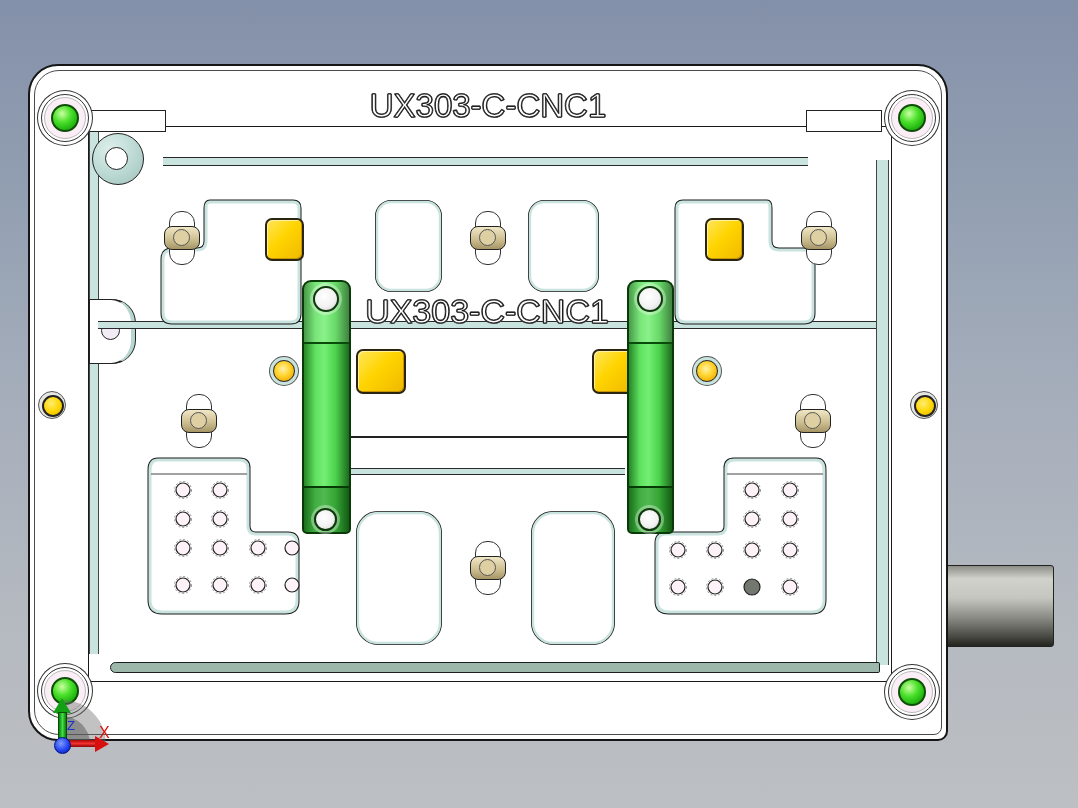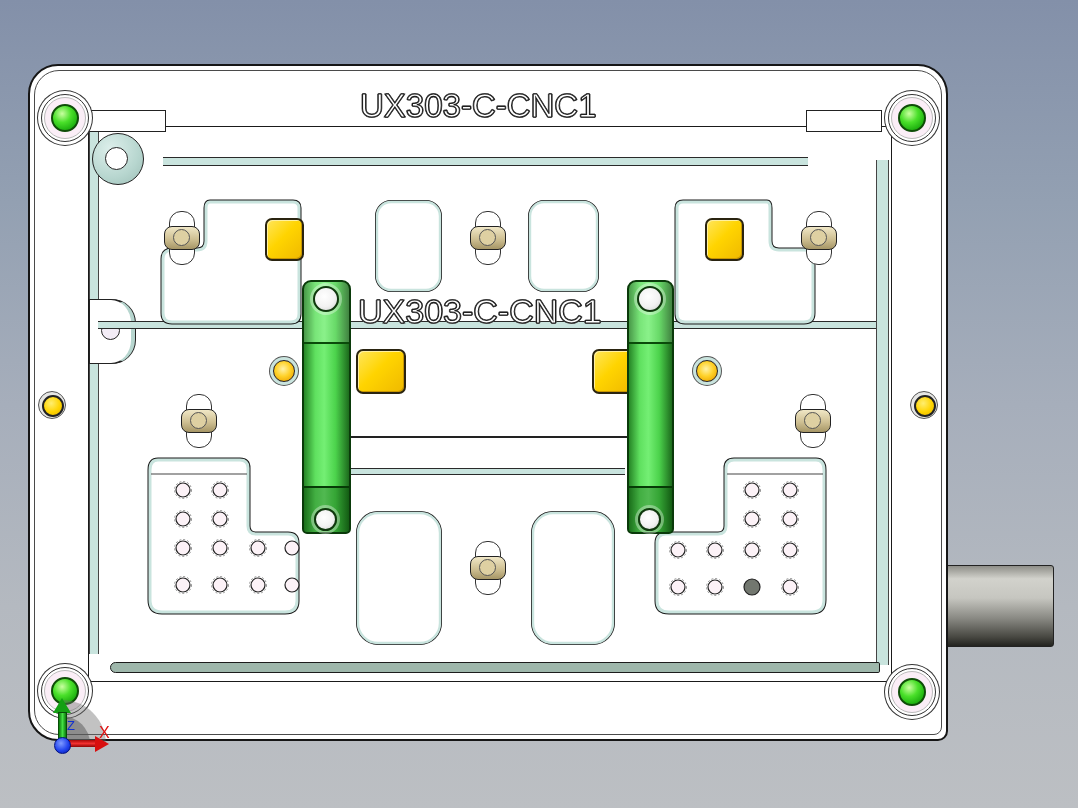--- a/index.html
+++ b/index.html
@@ -58,21 +58,21 @@
   .clamp{width:34px;height:52px;}
   .clamp .lobe{position:absolute;left:5px;top:0;width:24px;height:52px;border-radius:12px;
     background:#fff;border:1px solid #333;}
   .clamp .barrel{position:absolute;left:0;top:15px;width:34px;height:22px;border-radius:8px;
     border:1px solid #222;background:linear-gradient(180deg,#f0e7c6,#cfc093 55%,#a69666);}
   .clamp .cdot{position:absolute;left:9px;top:18px;width:15px;height:15px;border-radius:50%;
     background:#ded0a2;border:1px solid #555;}
   
   .outline-text{color:#ffffff;-webkit-text-stroke:1.1px #1f1f1f;
     text-shadow:1px 0 0 #555,-1px 0 0 #555,0 1px 0 #555,0 -1px 0 #555;
-    letter-spacing:0px;white-space:nowrap;text-align:left;font-weight:400;}
+    letter-spacing:0px;white-space:nowrap;text-align:center;font-weight:400;}
   
   .cylinder{background:linear-gradient(180deg,#8e8e88 0%,#d2d2cc 16%,#c6c6c0 40%,#8a8a84 65%,#4a4a44 88%,#23231f 100%);
     border:1px solid #222;border-radius:0 3px 3px 0;}
   
   .qdisc{border-radius:0 100% 0 0;}
   .gshaft{background:linear-gradient(90deg,#0c7a0c,#43e043,#0c7a0c);border:1px solid #074d07;}
   .ghead{width:0;height:0;border-left:9px solid transparent;border-right:9px solid transparent;
     border-bottom:15px solid #14a014;}
   .rshaft{background:linear-gradient(180deg,#a80808,#f23030 50%,#8f0404);}
   .rhead{width:0;height:0;border-top:8px solid transparent;border-bottom:8px solid transparent;

